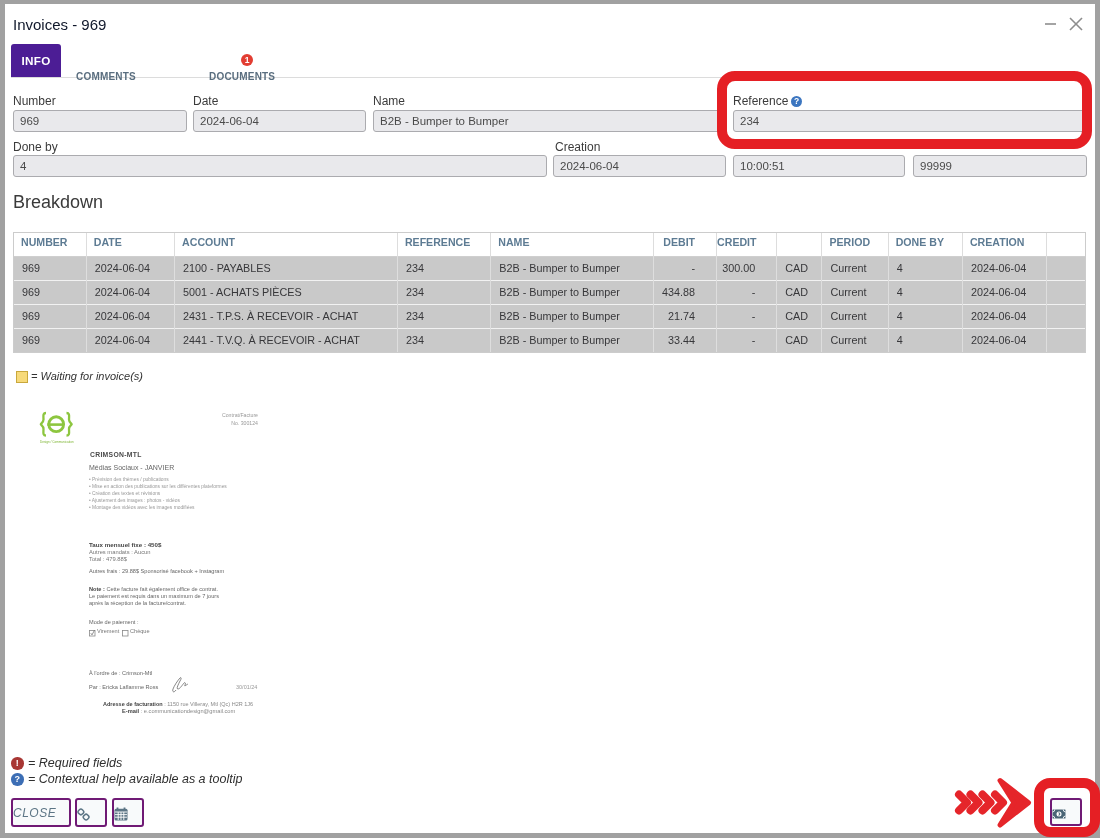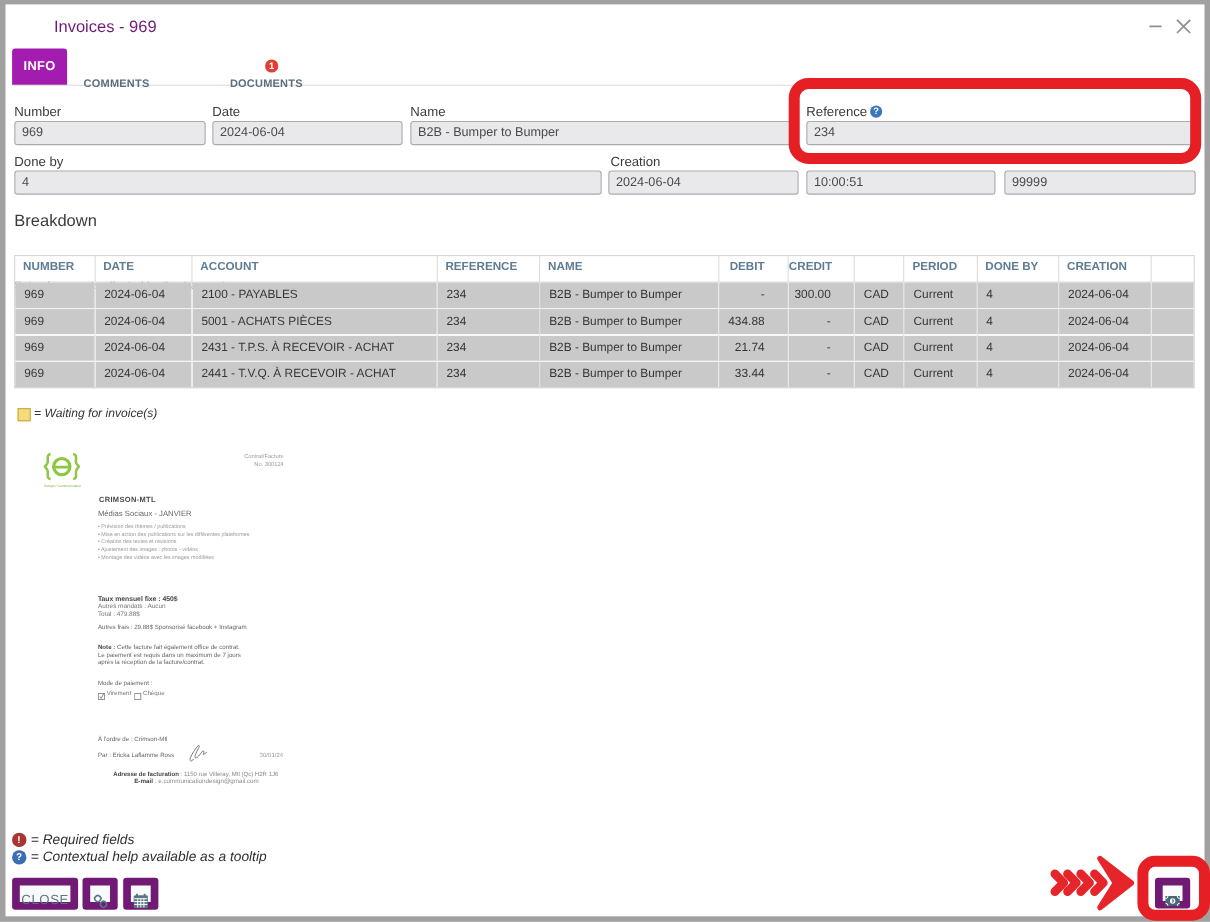--- a/index.html
+++ b/index.html
@@ -1,37 +1,37 @@
 <!DOCTYPE html>
 <html><head>
 <meta charset="utf-8">
 <style>
 * { margin:0; padding:0; box-sizing:border-box; }
 html,body { width:1100px; height:838px; overflow:hidden; }
 body { background:#a1a1a1; font-family:"Liberation Sans", sans-serif; position:relative; }
 .modal { position:absolute; left:5px; top:4px; width:1090px; height:829px; background:#fff; }
 .abs { position:absolute; }
-.title { left:13px; top:16px; font-size:15px; color:#701a75;margin-left:36px; }
+.title { left:13px; top:16px; font-size:15px; color:#0f172a; }
 
 
 .tab-line { left:11px; top:77px; width:1076px; height:1px; background:#dcdcdc; }
-.tab-info { left:11px; top:44px; width:50px; height:33px; background:#a21caf; border-radius:3px 3px 0 0; color:#fff; font-size:11.7px; font-weight:bold; text-align:center; line-height:33px; letter-spacing:0.3px; }
+.tab-info { left:11px; top:44px; width:50px; height:33px; background:#4c1d95; border-radius:3px 3px 0 0; color:#fff; font-size:11.7px; font-weight:bold; text-align:center; line-height:33px; letter-spacing:0.3px; }
 .tab-txt { top:60px; height:33px; line-height:33px; font-size:10px; font-weight:bold; color:#5a6e7f; letter-spacing:0.2px; }
 .badge { left:241px; top:54px; width:12px; height:12px; background:#e23d32; border-radius:50%; color:#fff; font-size:8.5px; font-weight:bold; text-align:center; line-height:12px; }
 
 
 .lbl { font-size:12px; color:#3b3b3b; height:13px; line-height:13px; }
 .inp { height:22px; background:#e9e9ec; border:1px solid #ababaf; border-radius:3px; font-size:11.5px; color:#4a4a4a; line-height:20px; padding-left:6px; white-space:nowrap; }
 .qicon { width:11px; height:11px; border-radius:50%; background:#3c76c0; color:#fff; font-size:8.5px; font-weight:bold; text-align:center; line-height:11px; }
 
 
 .ann { border:10px solid #e51f24; border-radius:18px; }
 
 
-.h2 { left:13px; top:192px; font-size:15px; color:#3a3a3a; }
+.h2 { left:13px; top:192px; font-size:18px; color:#3a3a3a; }
 .sub { left:13px; top:206px; font-size:10.5px; color:#6f8ea8;margin-top:48px; }
 
 table { border-collapse:collapse; table-layout:fixed; width:1071px; }
 table { font-size:10.8px; color:#37373a; }
 th { font-size:10.6px; color:#5d7b93; text-align:left; font-weight:bold; background:#fff; }
 th, td { padding:0 0 0 8px; border-right:1px solid #ddd; overflow:hidden; white-space:nowrap; }
 td { height:24px; }
 th { height:23px; vertical-align:top; padding-top:3px; padding-left:7px; }
 th:last-child, td:last-child { border-right:none; }
 thead tr { border-bottom:1px solid #cfcfcf; } tbody td { border-right:1px solid #dedede; }
@@ -46,21 +46,21 @@
 
 
 .doc { font-size:5.6px; color:#777; line-height:7px; }
 .doc b { color:#444; }
 
 
 .fnicon { width:12.5px; height:12.5px; border-radius:50%; color:#fff; font-size:9px; font-weight:bold; text-align:center; line-height:12.5px; }
 .fn { font-size:12.5px; font-style:italic; color:#2f2f2f; }
 
 
-.btn { height:29px; background:#f8fafb; border:7px solid #701a75; border-radius:3px; color:#5c7585; font-size:12.5px; text-align:center; }
+.btn { height:29px; background:#f8fafb; border:2px solid #701a75; border-radius:3px; color:#5c7585; font-size:12.5px; text-align:left;font-style:italic; }
 </style>
 </head>
 <body>
 <div class="modal"></div>
 <div class="abs title">Invoices - 969</div>
 
 <svg class="abs" style="left:1044px; top:16px;" width="42" height="16" viewBox="0 0 42 16">
   <line x1="1" y1="8" x2="12" y2="8" stroke="#8d8d8d" stroke-width="1.6"></line>
   <line x1="26" y1="2" x2="38" y2="14" stroke="#8d8d8d" stroke-width="1.6"></line>
   <line x1="38" y1="2" x2="26" y2="14" stroke="#8d8d8d" stroke-width="1.6"></line>

